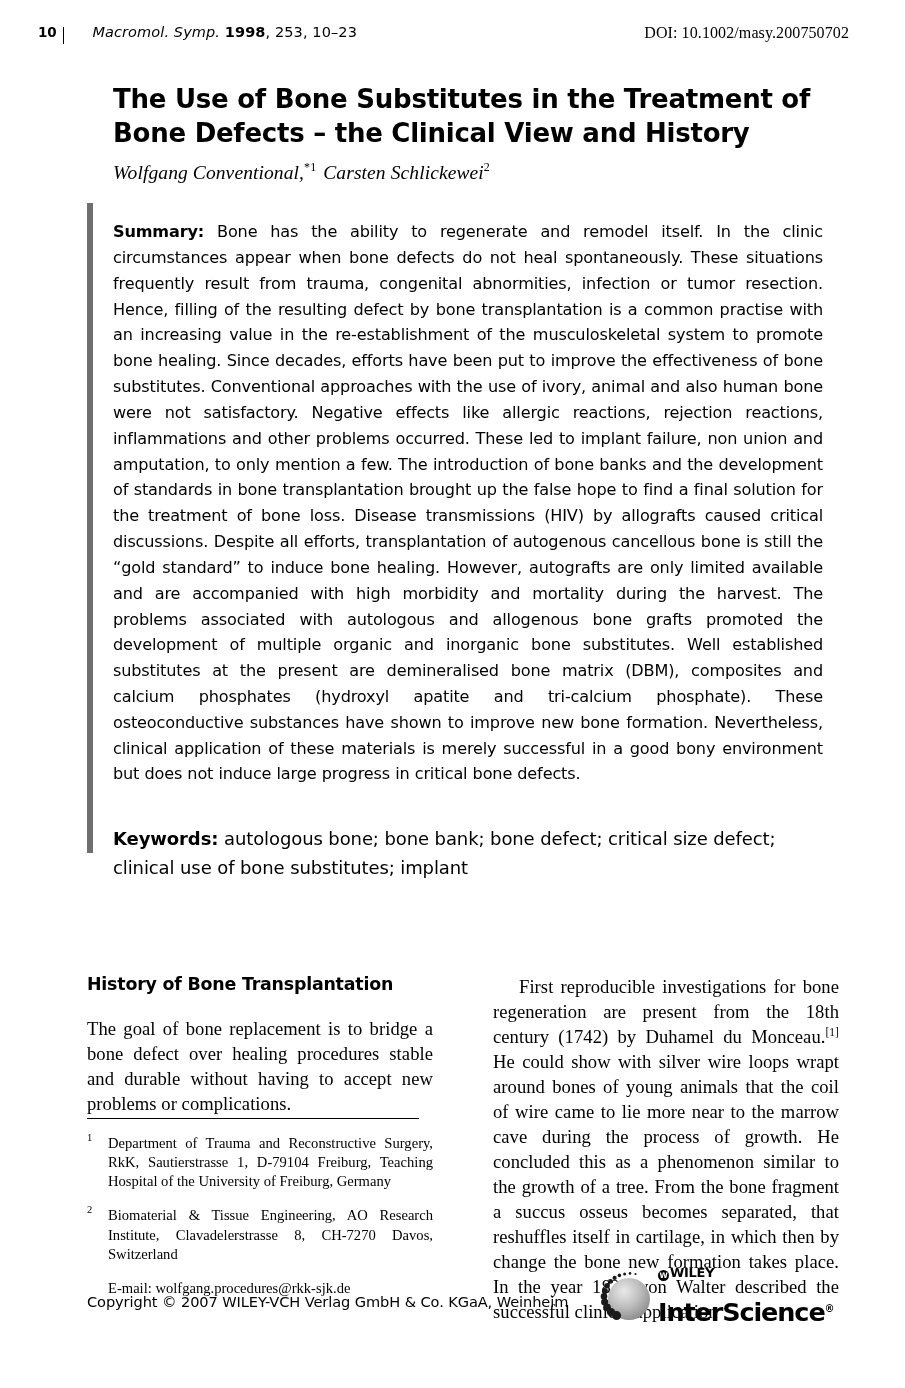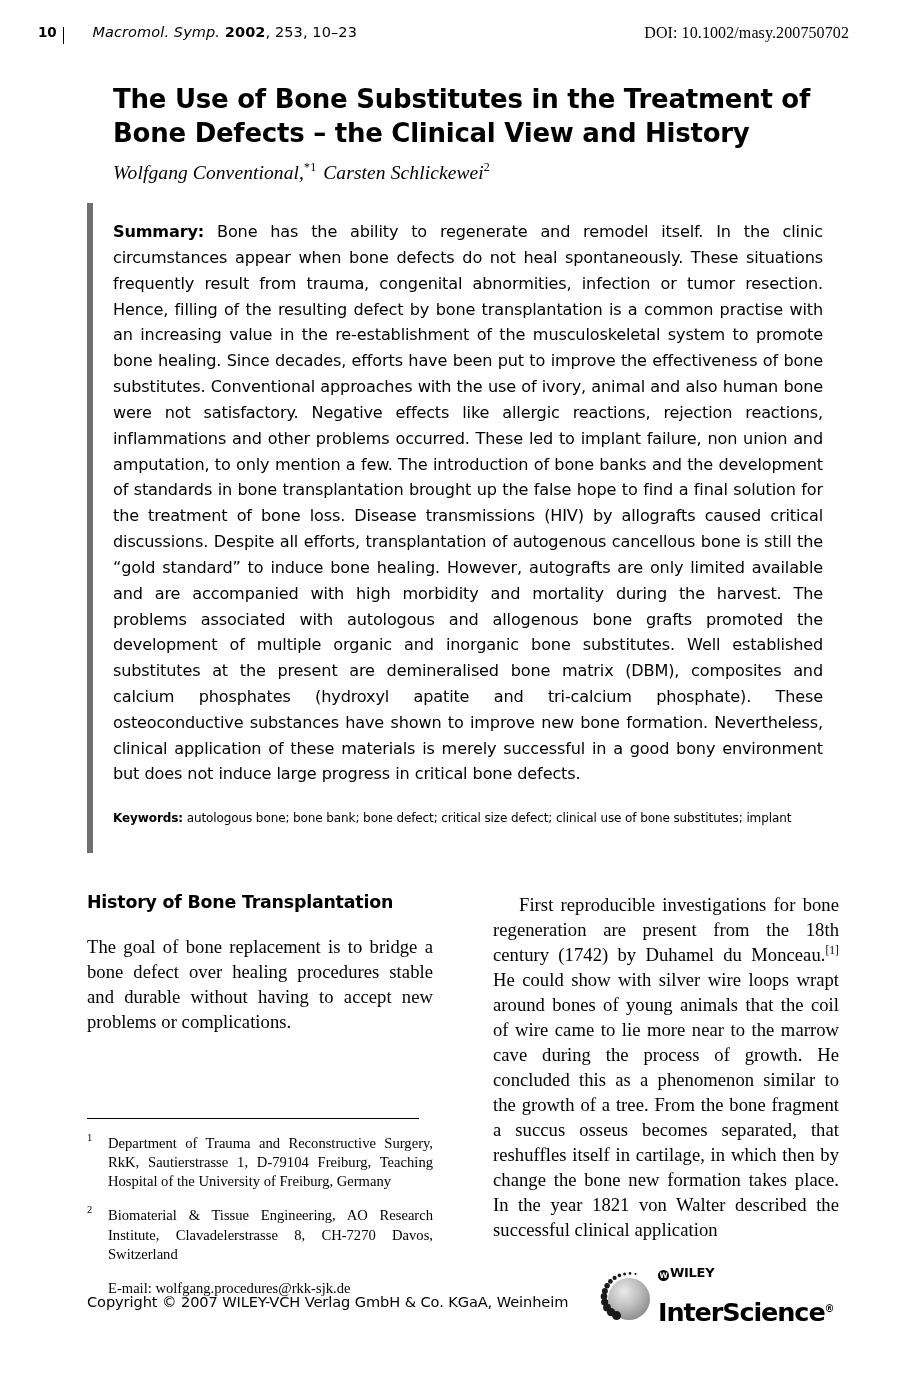--- a/index.html
+++ b/index.html
@@ -121,33 +121,33 @@
     font-size: 16.1px;
     line-height: 1.605;
     text-align: justify;
     letter-spacing: -0.15px;
     word-spacing: 0.2px;
   }
   .abstract-body b { font-weight: bold; }
   .keywords {
     margin-left: 26px;
     width: 710px;
-    margin-top: 22px;
-    font-family: "DejaVu Sans", sans-serif;
-    font-size: 12px;
+    margin-top: 38px;
+    font-family: "DejaVu Sans", sans-serif;
+    font-size: 18px;
     line-height: 1.57;
     text-align: left;
     letter-spacing: -0.1px;
   }
   .keywords b { font-weight: bold; }
 
   
   .columns {
     position: absolute;
-    top: 892px;
+    top: 974px;
     left: 87px;
     width: 736px;
     height: 330px;
   }
   .col {
     position: absolute;
     top: 0;
     width: 346px;
   }
   .col-left  { left: 0; }
@@ -277,21 +277,21 @@
   }
 </style>
 </head>
 <body>
 
 <div id="page">
 
   <div class="running-head">
     <span class="folio">10</span>
     <span class="folio-rule"></span>
-    <span class="journal-ref"><span>Macromol. Symp.</span> <span class="vol-year">2002</span><span class="plain">, 253, 10–23</span></span>
+    <span class="journal-ref"><span>Macromol. Symp.</span> <span class="vol-year">1998</span><span class="plain">, 253, 10–23</span></span>
     <span class="doi">DOI: 10.1002/masy.200750702</span>
   </div>
 
   <h1 class="article-title">The Use of Bone Substitutes in the Treatment of Bone Defects – the Clinical View and History</h1>
 
   <div class="authors">
     <span>Wolfgang Conventional,</span><sup>*1</sup><span class="sep"></span><span>Carsten Schlickewei</span><sup>2</sup>
   </div>
 
   <div class="abstract-wrap">

